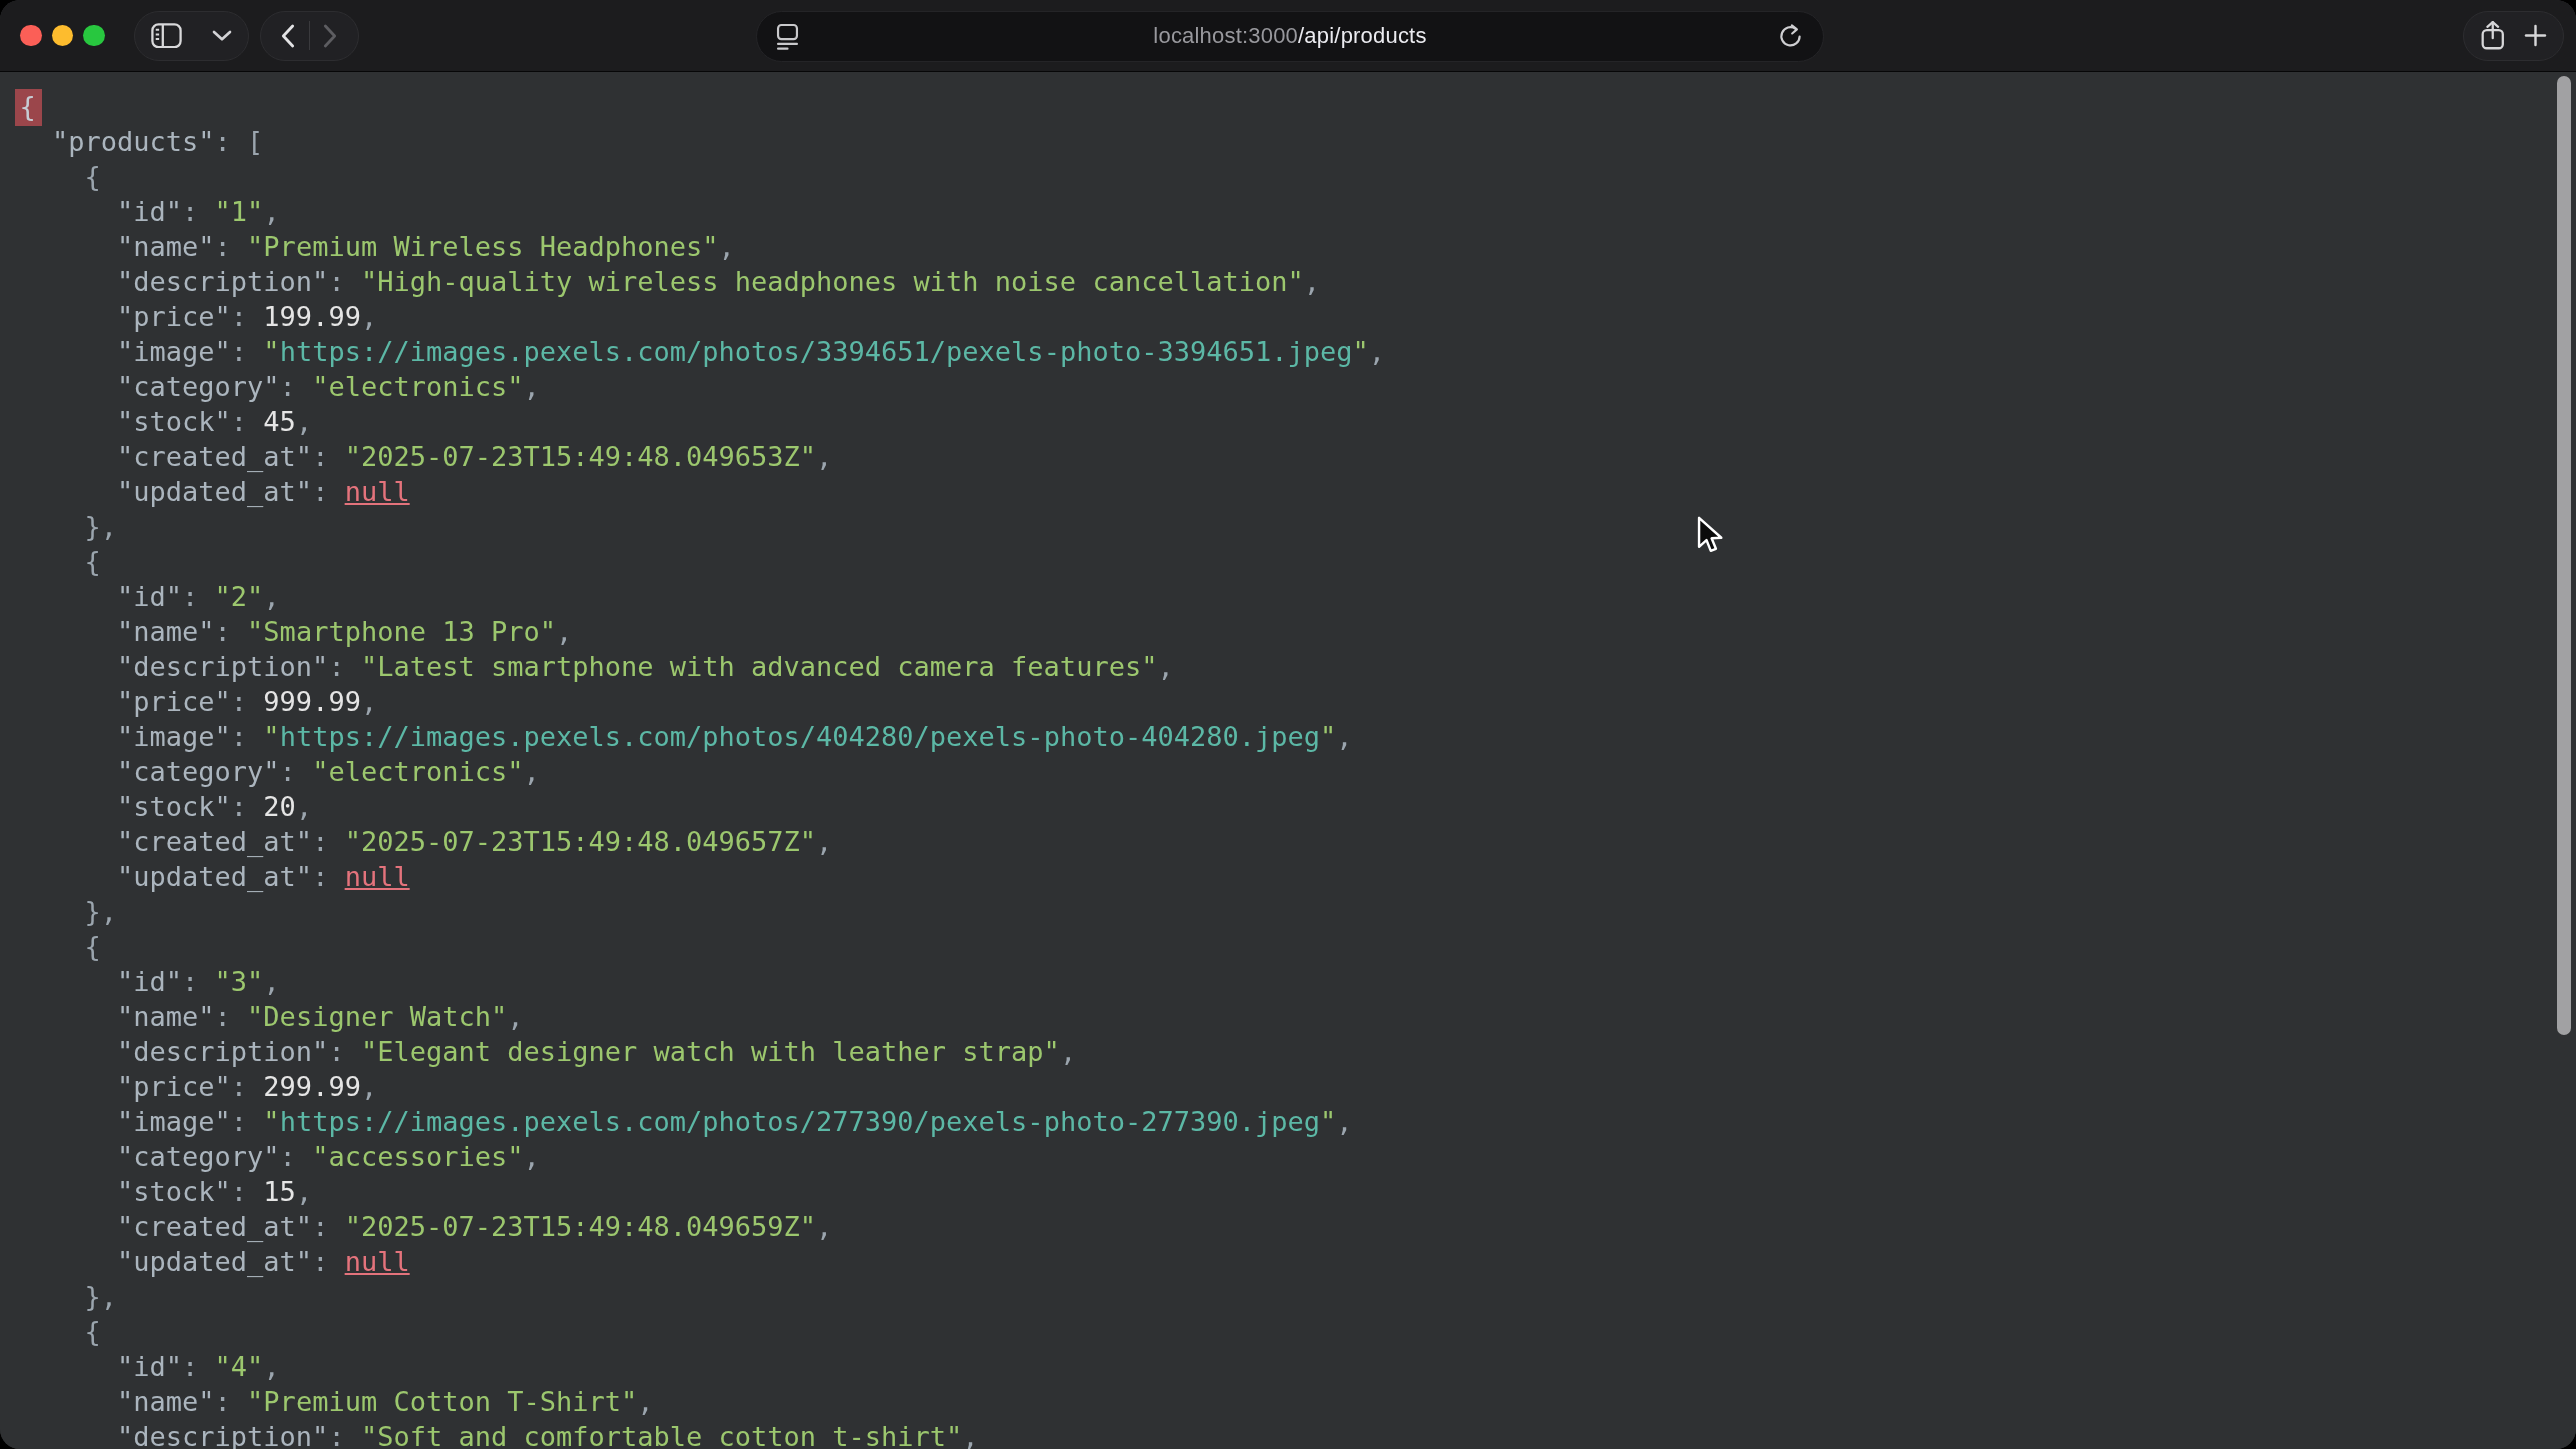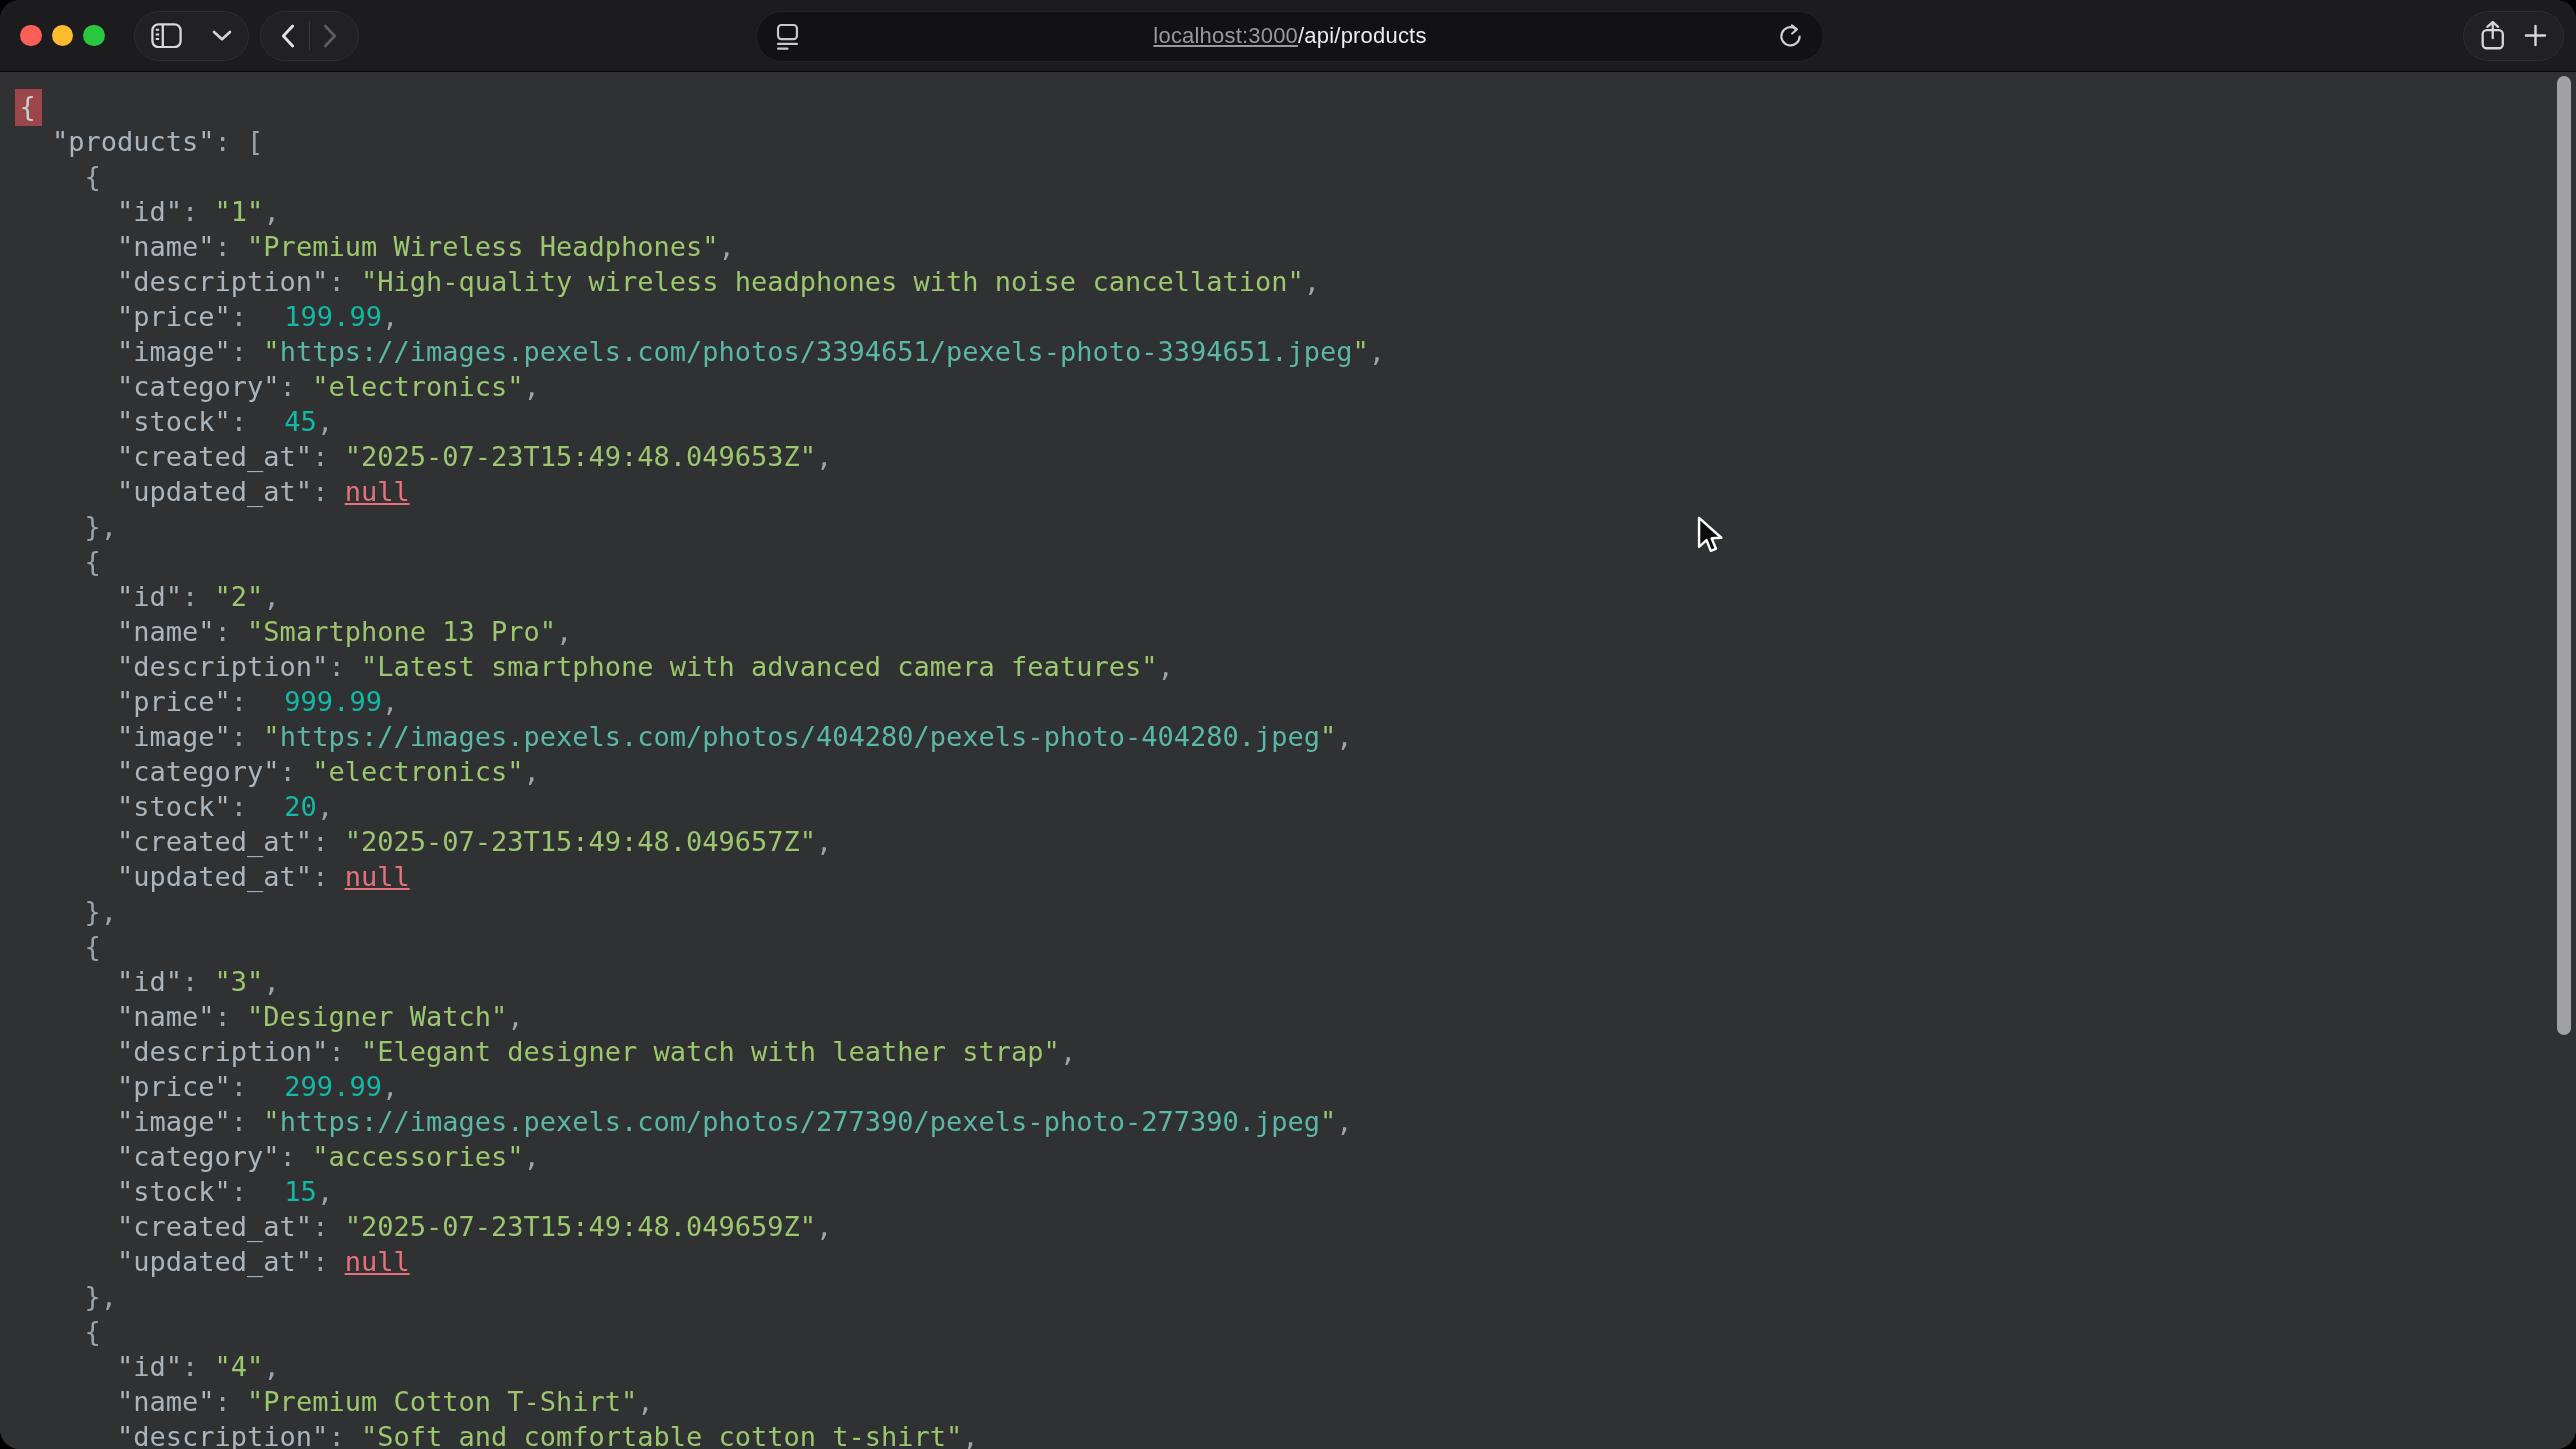--- a/index.html
+++ b/index.html
@@ -19,36 +19,36 @@
         box-sizing:border-box;display:flex;align-items:center;}
   .pill-sidebar{width:115px;margin-left:29.5px;justify-content:space-between;padding:0 16px;}
   .pill-nav{width:99px;margin-left:10.7px;justify-content:space-around;padding:0 6.7px;position:relative;}
   .nav-divider{position:absolute;left:50%;top:9.4px;width:1.3px;height:29.5px;background:#3a3a3d;}
   .pill-actions{position:absolute;right:12px;top:10.7px;width:101px;justify-content:space-around;padding:0 6.7px;}
 
   .urlbar{position:absolute;left:756px;top:10.7px;width:1068px;height:51px;background:#121214;
           border:1.3px solid #242427;border-radius:25.5px;box-sizing:border-box;
           display:flex;align-items:center;padding:0 19px;}
   .url-text{position:absolute;left:0;right:0;text-align:center;font-size:22px;letter-spacing:0.2px;}
-  .url-dim{color:#98989d;text-decoration:underline;}
+  .url-dim{color:#98989d;}
   .url-bright{color:#ebebf0;text-align:center;}
   .urlbar svg{position:relative;z-index:2;}
   .url-right{margin-left:auto;}
 
   .icon-btn{display:flex;align-items:center;justify-content:center;background:none;border:none;padding:0;}
 
   
   .content{position:relative;flex:1;background:#2f3133;overflow:hidden;}
   pre.json{margin:0;padding:17.4px 0 0 19.5px;font-family:"DejaVu Sans Mono",monospace;
            font-size:27px;line-height:35px;}
   .ln{white-space:pre;height:35px;}
   .k{color:#abb5be;}
   .p{color:#9ba5ae;}
   .s{color:#9cc76e;}
-  .n{color:#14b8a6;margin-left:21px;}
+  .n{color:#e5e5e5;}
   .u{color:#e4737c;text-decoration:underline;}
   .a{color:#5cb8a6;text-decoration-thickness:2px;text-underline-offset:4.7px;cursor:pointer;}
   .hl{background:#9b464b;color:#c6cdd4;padding:2px 6px 3.4px 4.7px;margin-left:-4.7px;}
 
   .scroll-thumb{position:absolute;top:4px;right:5.4px;width:13.4px;height:959px;
                 background:#a1a1a3;border-radius:7.4px;}
 
   .cursor{position:absolute;left:1693px;top:515px;z-index:9;}
 </style>
 </head>

